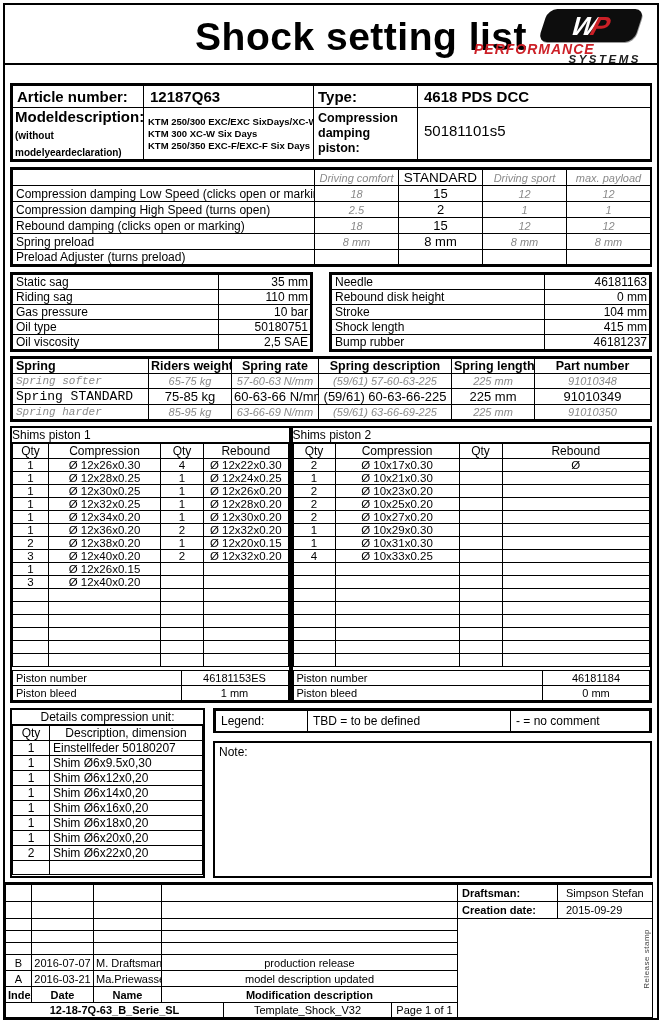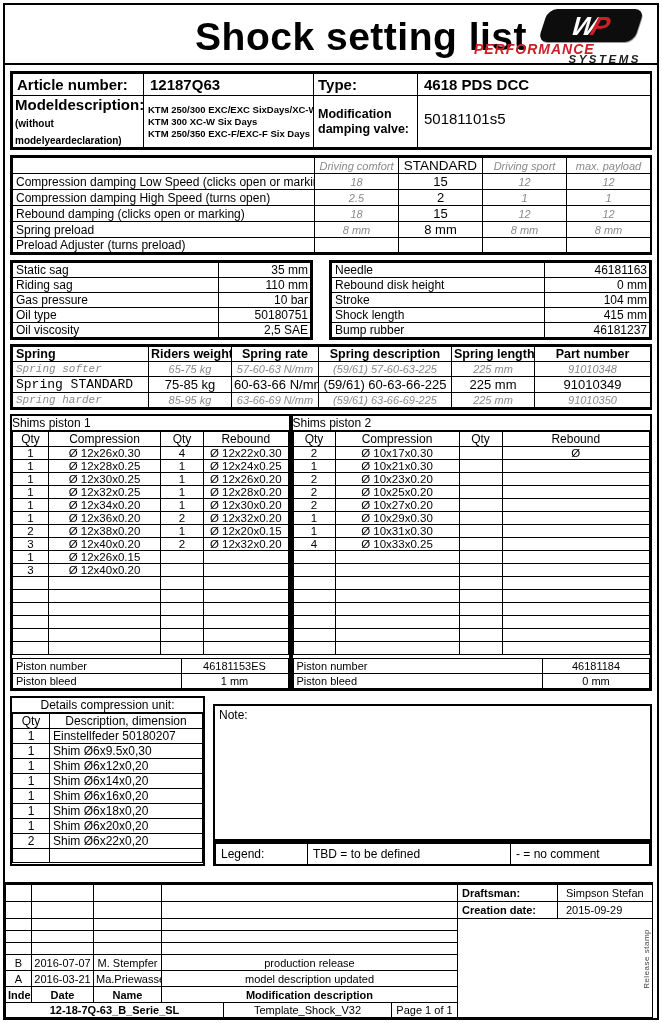--- a/index.html
+++ b/index.html
@@ -21,21 +21,21 @@
     position:absolute; right:8px; top:1px; width:96px; height:33px; background:#0d0d0d;
     border-radius:9px; transform:skewX(-18deg); display:flex; align-items:center; justify-content:center;
     box-shadow:1px 1px 0 #9a9a9a;
   }
   .wp-box .w { color:#fff; font-weight:bold; font-size:26px; line-height:1; letter-spacing:-2px; }
   .wp-box .p { color:#cc2027; font-weight:bold; font-size:26px; line-height:1; margin-left:-3px; }
   .perf { position:absolute; left:2px; top:33px; color:#cc2027; font-weight:bold; font-size:14px; letter-spacing:1px; }
   .sys  { position:absolute; right:6px; top:45px; color:#1c1c1c; font-weight:bold; font-size:11.5px; letter-spacing:2.5px; }
 
   
-  .sections { padding:0 5px; }
+  .sections { padding:12px 5px; }
   .box { border:2px solid #000; background:#fff; }
   table { border-collapse:collapse; table-layout:fixed; width:100%; }
   td, th { border:1px solid #000; overflow:hidden; white-space:nowrap; font-weight:normal; padding:0 2px; }
 
   
   .article-box { margin-top:6px; }
   .article-box td { vertical-align:middle; }
   .art-r1 td { height:22px; }
   .art-r2 td { height:42px; vertical-align:middle; }
   .lbl { font-weight:bold; font-size:15px; padding-left:4px; }
@@ -155,21 +155,21 @@
         <tr class="art-r2">
           <td class="model-lbl">
             <span class="lbl" style="padding-left:0">Modeldescription:</span><br>
             <span class="model-note">(without modelyeardeclaration)</span>
           </td>
           <td class="model-lines">
             <div>KTM 250/300 EXC/EXC SixDays/XC-W</div>
             <div>KTM 300 XC-W Six Days</div>
             <div>KTM 250/350 EXC-F/EXC-F Six Days</div>
           </td>
-          <td class="valve-lbl">Modification damping valve:</td>
+          <td class="valve-lbl">Compression damping piston:</td>
           <td class="valve-val">50181101s5</td>
         </tr>
       </tbody>
         </table>
     </div>
 
     <div class="box damping-box">
       <table class="damping">
         <colgroup>
             <col style="width:302px">
@@ -661,38 +661,38 @@
               </tr>
               <tr>
                 <td></td>
                 <td></td>
               </tr>
             </tbody>
         </table>
       </div>
 
       <div class="right-col">
-        <div class="box note-box">
-          <span>Note:</span>
-        </div>
         <div class="box legend-box">
           <table class="legend-table">
             <colgroup>
                 <col style="width:92px">
                 <col style="width:203px">
                 <col>
               </colgroup>
             <tbody>
                 <tr>
               <td>Legend:</td>
               <td>TBD = to be defined</td>
               <td>- = no comment</td>
             </tr>
           </tbody>
             </table>
+        </div>
+        <div class="box note-box">
+          <span>Note:</span>
         </div>
       </div>
     </div>
 
   </div>
 
   <div class="footer">
     <table>
       <colgroup>
           <col style="width:26px">
@@ -736,21 +736,21 @@
       </tr>
       <tr class="frs">
         <td></td>
             <td></td>
             <td></td>
             <td></td>
       </tr>
       <tr class="frm">
         <td>B</td>
         <td>2016-07-07</td>
-        <td>M. Stempfer</td>
+        <td>M. Draftsman</td>
         <td>production release</td>
       </tr>
       <tr class="frm">
         <td>A</td>
         <td>2016-03-21</td>
         <td>Ma.Priewasser</td>
         <td>model description updated</td>
       </tr>
       <tr class="frm">
         <td style="font-weight:bold">Index</td>

